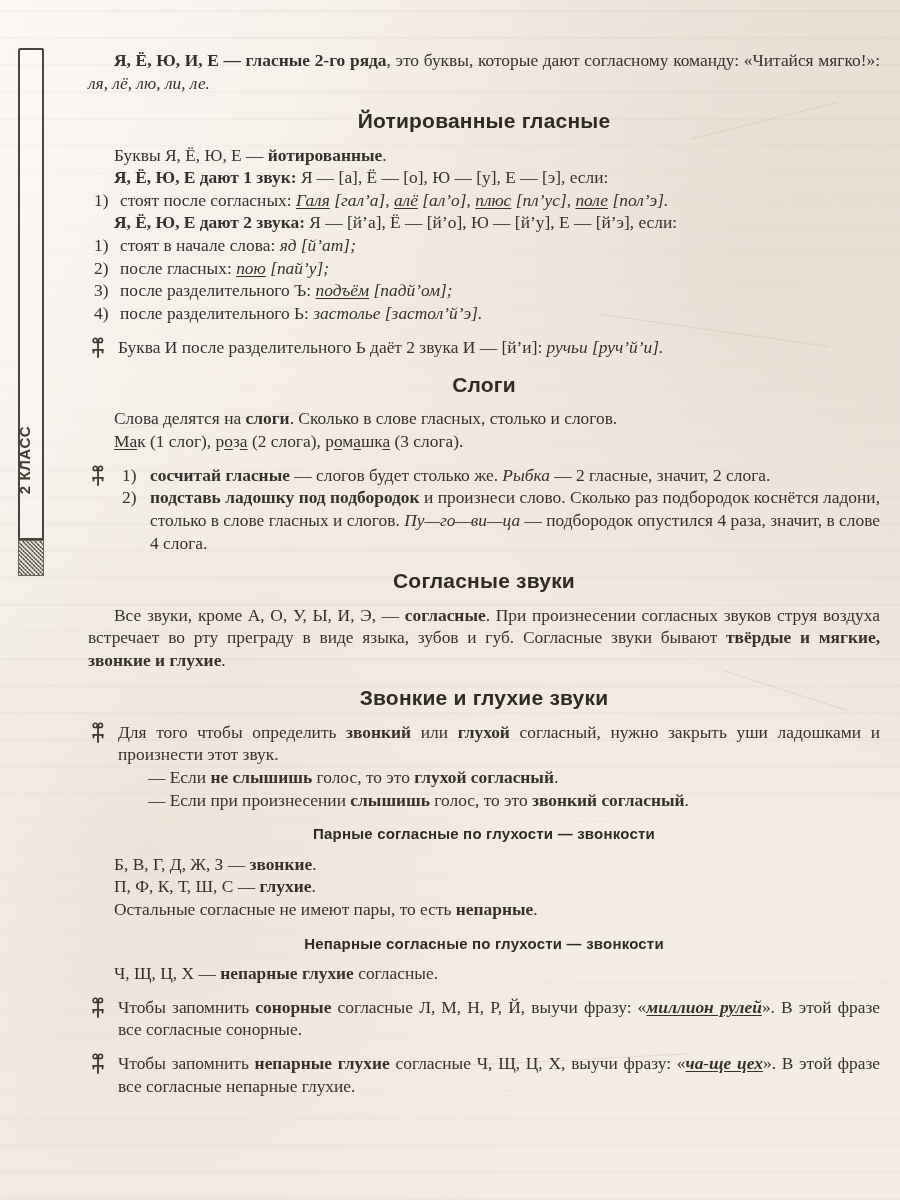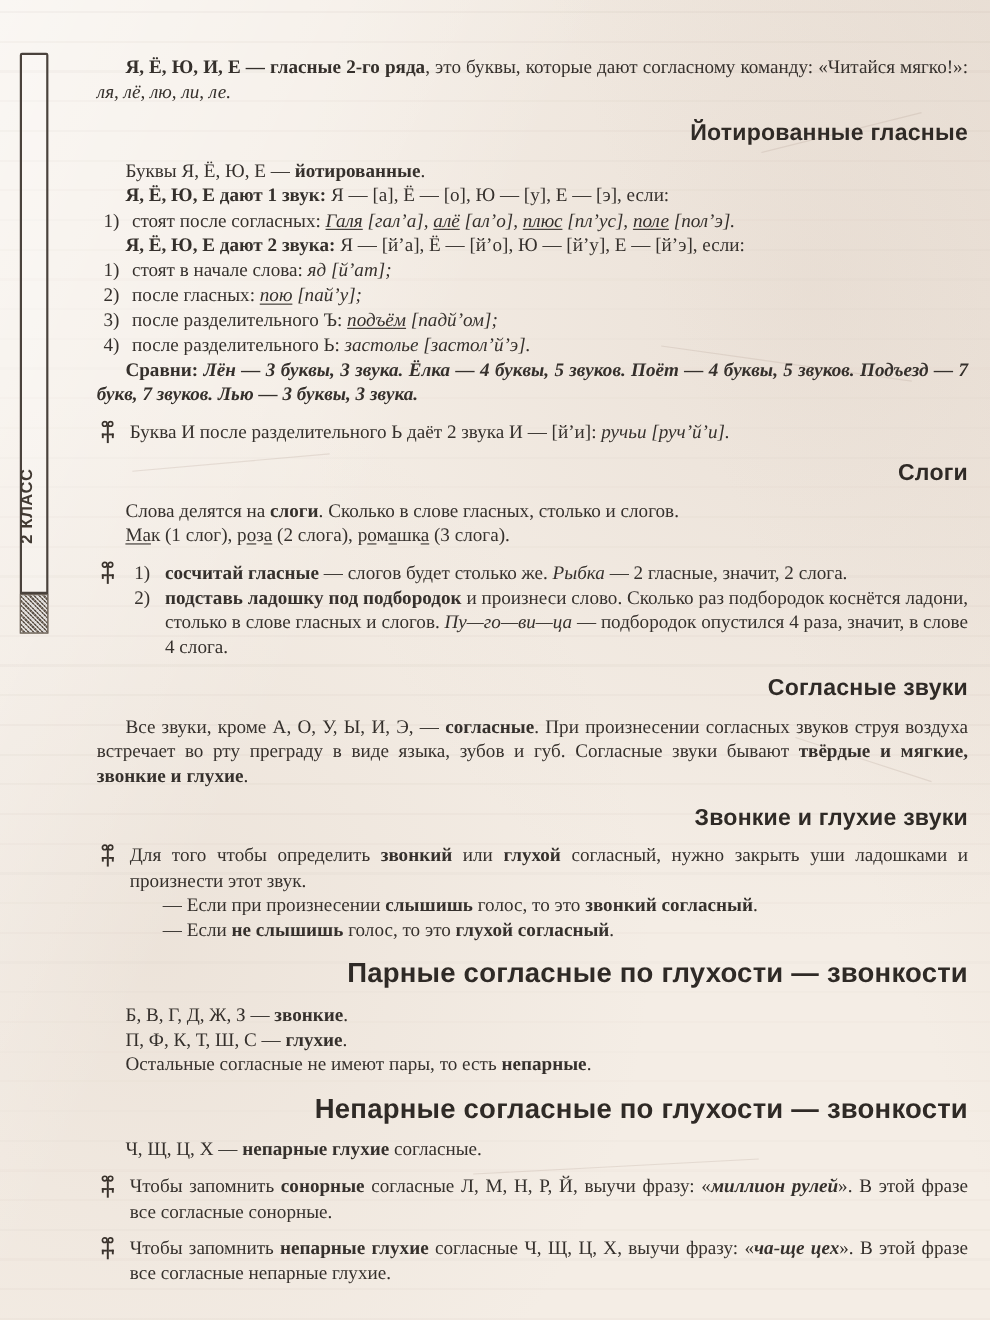--- a/index.html
+++ b/index.html
@@ -105,38 +105,38 @@
     font-size: 17.4px;
     line-height: 1.30;
     text-align: justify;
     text-justify: inter-word;
   }
 
   h2.sect {
     font-family: "Liberation Sans", "DejaVu Sans", sans-serif;
     font-weight: bold;
     font-size: 21px;
-    text-align: right;
+    text-align: center;
     margin: 13px 0 9px 0;
     letter-spacing: 0.2px;
     color: #2f2a26;
   }
-  h2.sect.wide { font-size: 25px; }
+  h2.sect.wide { font-size: 15px; }
 
   p {
     margin: 0;
     text-indent: 26px;
   }
   p.noind { text-indent: 0; }
 
   .b { font-weight: bold; }
   .i { font-style: italic; }
   .bi { font-weight: bold; font-style: italic; }
   .u { text-decoration: underline; text-underline-offset: 2px; }
-  .biu { font-weight: bold; font-style: italic; text-underline-offset: 2px; margin-top: 20px; }
+  .biu { font-weight: bold; font-style: italic; text-decoration: underline; text-underline-offset: 2px; margin-top: 20px; }
 
   
   .item {
     position: relative;
     padding-left: 32px;
     text-indent: 0;
     margin: 0;
   }
   .item > .mark {
     position: absolute;
@@ -217,21 +217,20 @@
     <p><span class="b">Я, Ё, Ю, Е дают 2 звука:</span><span> Я — [й’а], Ё — [й’о], Ю — [й’у], Е — [й’э], если:</span></p>
 
     <p class="item"><span class="mark">1)</span><span>стоят в начале слова: </span><span class="i">яд [й’ат];</span></p>
 
     <p class="item"><span class="mark">2)</span><span>после гласных: </span><span class="i"><span class="u">пою</span><span> [пай’у];</span></span></p>
 
     <p class="item"><span class="mark">3)</span><span>после разделительного Ъ: </span><span class="i"><span class="u">подъём</span><span> [падй’ом];</span></span></p>
 
     <p class="item"><span class="mark">4)</span><span>после разделительного Ь: </span><span class="i">застолье [застол’й’э].</span></p>
 
-    <p><span class="b">Сравни:</span><span class="bi"> Лён — 3 буквы, 3 звука. Ёлка — 4 буквы, 5 звуков. Поёт — 4 буквы, 5 звуков. Подъезд — 7 букв, 7 звуков. Лью — 3 буквы, 3 звука.</span></p>
 
     <div class="key-block">
       <svg class="key-icon" viewBox="0 0 18 22">
         <circle cx="5.2" cy="3.4" r="2.1" fill="none" stroke="#3a332d" stroke-width="1.5"></circle>
         <circle cx="10.4" cy="3.4" r="2.1" fill="none" stroke="#3a332d" stroke-width="1.5"></circle>
         <rect x="7.1" y="4.6" width="1.8" height="16.2" fill="#3a332d"></rect>
         <rect x="2.6" y="12.1" width="4.6" height="1.7" fill="#3a332d"></rect>
         <rect x="8.8" y="12.1" width="4.6" height="1.7" fill="#3a332d"></rect>
         <rect x="2.6" y="12.1" width="1.7" height="4.2" fill="#3a332d"></rect>
         <rect x="11.7" y="12.1" width="1.7" height="4.2" fill="#3a332d"></rect>
@@ -269,22 +268,22 @@
       <svg class="key-icon" viewBox="0 0 18 22">
         <circle cx="5.2" cy="3.4" r="2.1" fill="none" stroke="#3a332d" stroke-width="1.5"></circle>
         <circle cx="10.4" cy="3.4" r="2.1" fill="none" stroke="#3a332d" stroke-width="1.5"></circle>
         <rect x="7.1" y="4.6" width="1.8" height="16.2" fill="#3a332d"></rect>
         <rect x="2.6" y="12.1" width="4.6" height="1.7" fill="#3a332d"></rect>
         <rect x="8.8" y="12.1" width="4.6" height="1.7" fill="#3a332d"></rect>
         <rect x="2.6" y="12.1" width="1.7" height="4.2" fill="#3a332d"></rect>
         <rect x="11.7" y="12.1" width="1.7" height="4.2" fill="#3a332d"></rect>
       </svg>
       <p class="noind"><span>Для того чтобы определить </span><span class="b">звонкий</span><span> или </span><span class="b">глухой</span><span> согласный, нужно закрыть уши ладошками и произнести этот звук.</span></p>
+      <p class="dash"><span>— Если </span><span class="b">не слышишь</span><span> голос, то это </span><span class="b">глухой согласный</span><span>.</span></p>
       <p class="dash"><span>— Если при произнесении </span><span class="b">слышишь</span><span> голос, то это </span><span class="b">звонкий согласный</span><span>.</span></p>
-      <p class="dash"><span>— Если </span><span class="b">не слышишь</span><span> голос, то это </span><span class="b">глухой согласный</span><span>.</span></p>
     </div>
 
     <h2 class="sect wide">Парные согласные по глухости — звонкости</h2>
 
     <p class="noind" style="text-indent:26px"><span>Б, В, Г, Д, Ж, З — </span><span class="b">звонкие</span><span>.</span></p>
     <p class="noind" style="text-indent:26px"><span>П, Ф, К, Т, Ш, С — </span><span class="b">глухие</span><span>.</span></p>
     <p class="noind" style="text-indent:26px"><span>Остальные согласные не имеют пары, то есть </span><span class="b">непарные</span><span>.</span></p>
 
     <h2 class="sect wide">Непарные согласные по глухости — звонкости</h2>
 

